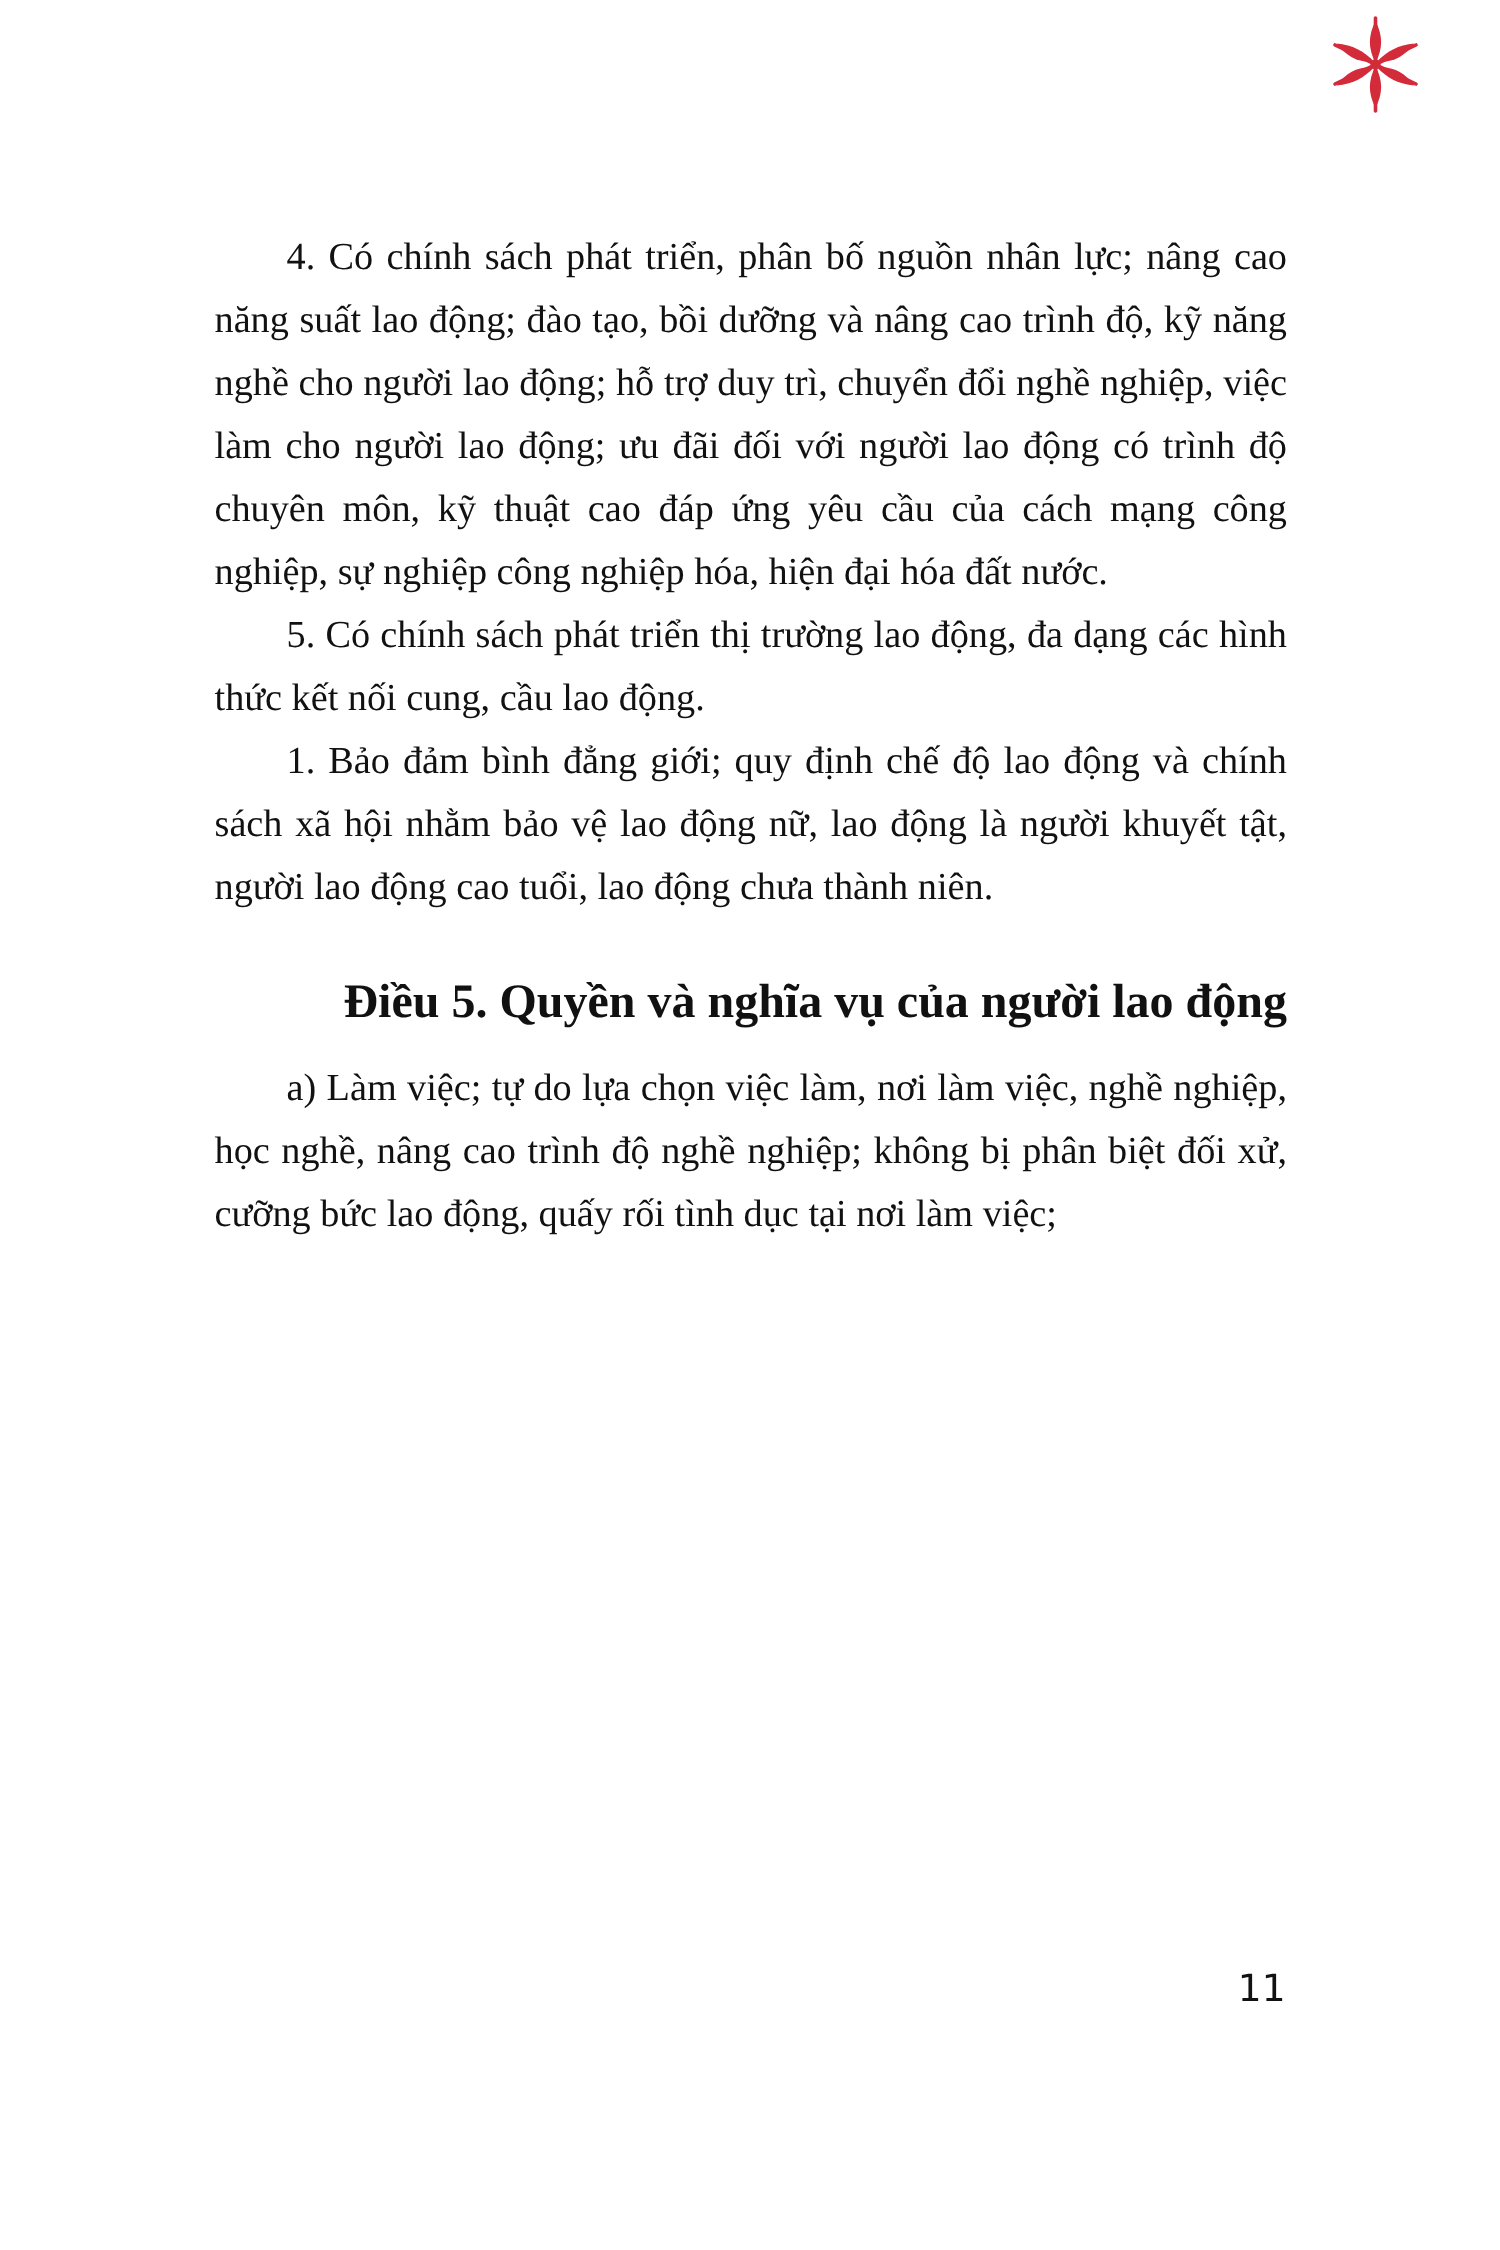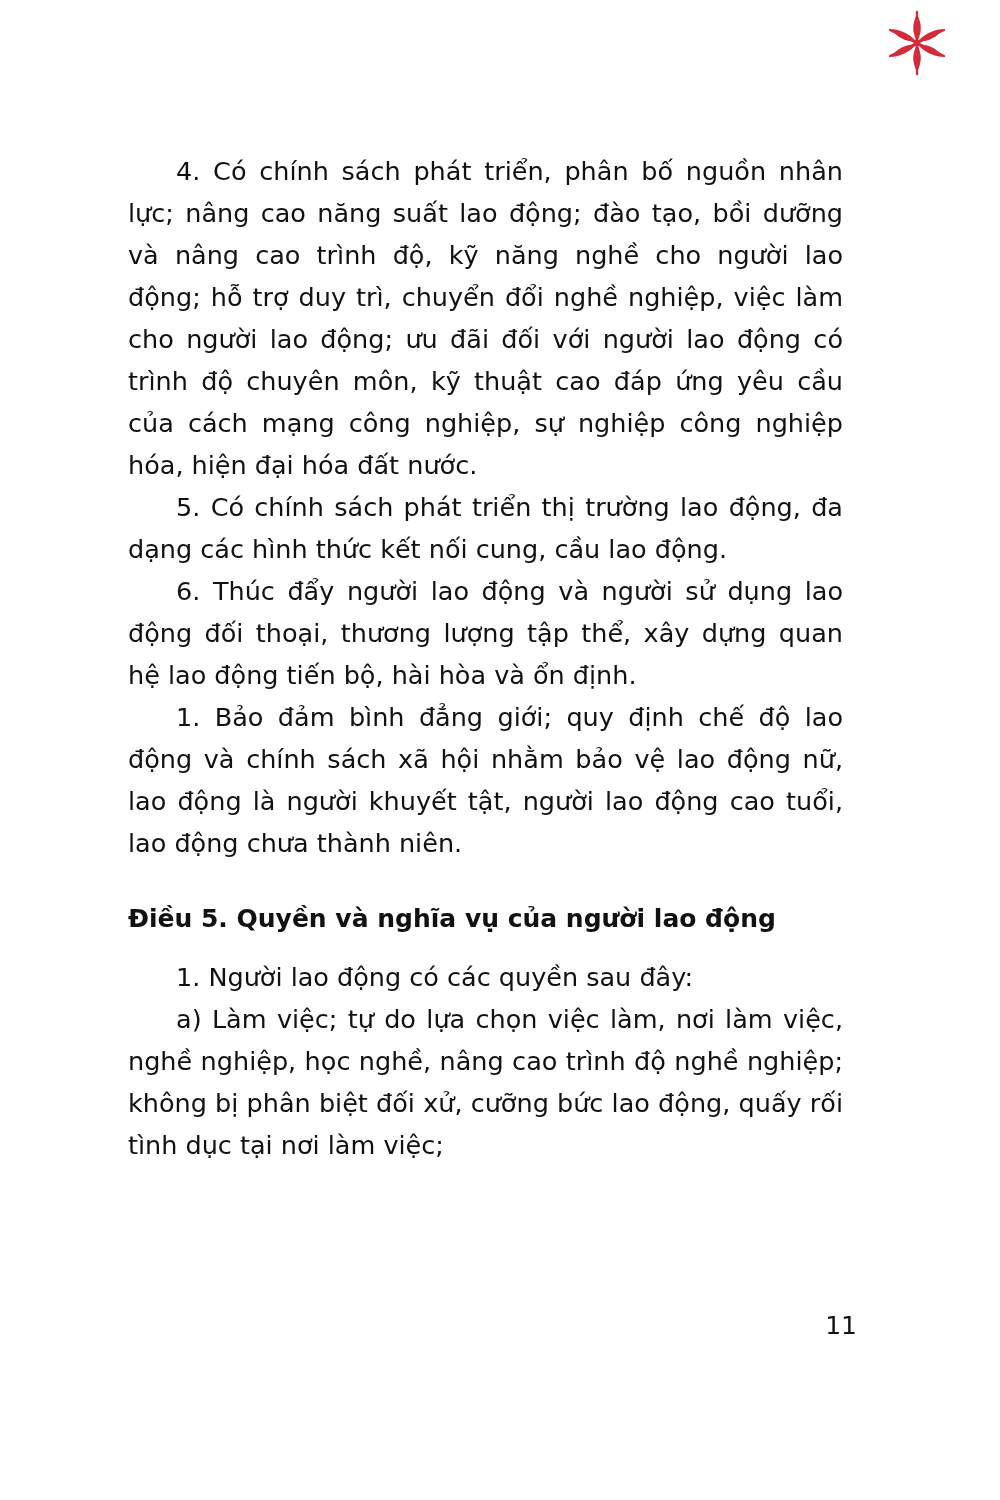--- a/index.html
+++ b/index.html
@@ -27,46 +27,47 @@
   .ornament {
     position: absolute;
     top: 8px;
     right: 48px;
     width: 70px;
     height: 70px;
   }
 
   .content {
     position: absolute;
-    left: 128px;
+    left: 143px;
     top: 150px;
     width: 715px;
+    font-family: Liberation Serif, serif;
   }
 
   p.para {
     margin: 0 0 0 0;
     font-size: 25.5px;
     line-height: 42px;
     text-align: justify;
     text-indent: 48px;
     letter-spacing: 0px;
     word-spacing: 0px;
     color: #111111;
   }
 
   p.para.last-line-left {
     text-align-last: left;
   }
 
   h2.heading {
     margin: 34px 0 16px 0;
-    font-size: 25px;
+    font-size: 32px;
     line-height: 42px;
     font-weight: bold;
-    text-align: left;
+    text-align: right;
     color: #111111;
   }
 
   .page-number {
     position: absolute;
     right: 143px;
     bottom: 160px;
     font-size: 25px;
     color: #111111;
     text-align: center;
@@ -91,25 +92,23 @@
         <path d="M9 49 C20 48 27 44 34 37 C24 36 16 40 9 49 Z" fill="#d32b3a" stroke="none"></path>
         <circle cx="35" cy="35" r="3.4" fill="#d32b3a" stroke="none"></circle>
       </g>
     </svg>
   </div>
 
   <div class="content">
 
     <p class="para last-line-left">4. Có chính sách phát triển, phân bố nguồn nhân lực; nâng cao năng suất lao động; đào tạo, bồi dưỡng và nâng cao trình độ, kỹ năng nghề cho người lao động; hỗ trợ duy trì, chuyển đổi nghề nghiệp, việc làm cho người lao động; ưu đãi đối với người lao động có trình độ chuyên môn, kỹ thuật cao đáp ứng yêu cầu của cách mạng công nghiệp, sự nghiệp công nghiệp hóa, hiện đại hóa đất nước.</p>
     <p class="para last-line-left">5. Có chính sách phát triển thị trường lao động, đa dạng các hình thức kết nối cung, cầu lao động.</p>
-    <p class="para last-line-left">6. Thúc đẩy người lao động và người sử dụng lao động đối thoại, thương lượng tập thể, xây dựng quan hệ lao động tiến bộ, hài hòa và ổn định.</p>
     <p class="para last-line-left">1. Bảo đảm bình đẳng giới; quy định chế độ lao động và chính sách xã hội nhằm bảo vệ lao động nữ, lao động là người khuyết tật, người lao động cao tuổi, lao động chưa thành niên.</p>
 
     <h2 class="heading">Điều 5. Quyền và nghĩa vụ của người lao động</h2>
 
-    <p class="para last-line-left">1. Người lao động có các quyền sau đây:</p>
     <p class="para last-line-left">a) Làm việc; tự do lựa chọn việc làm, nơi làm việc, nghề nghiệp, học nghề, nâng cao trình độ nghề nghiệp; không bị phân biệt đối xử, cưỡng bức lao động, quấy rối tình dục tại nơi làm việc;</p>
 
   </div>
 
   <div class="page-number">11</div>
 
 </div>
 
 </body></html>

